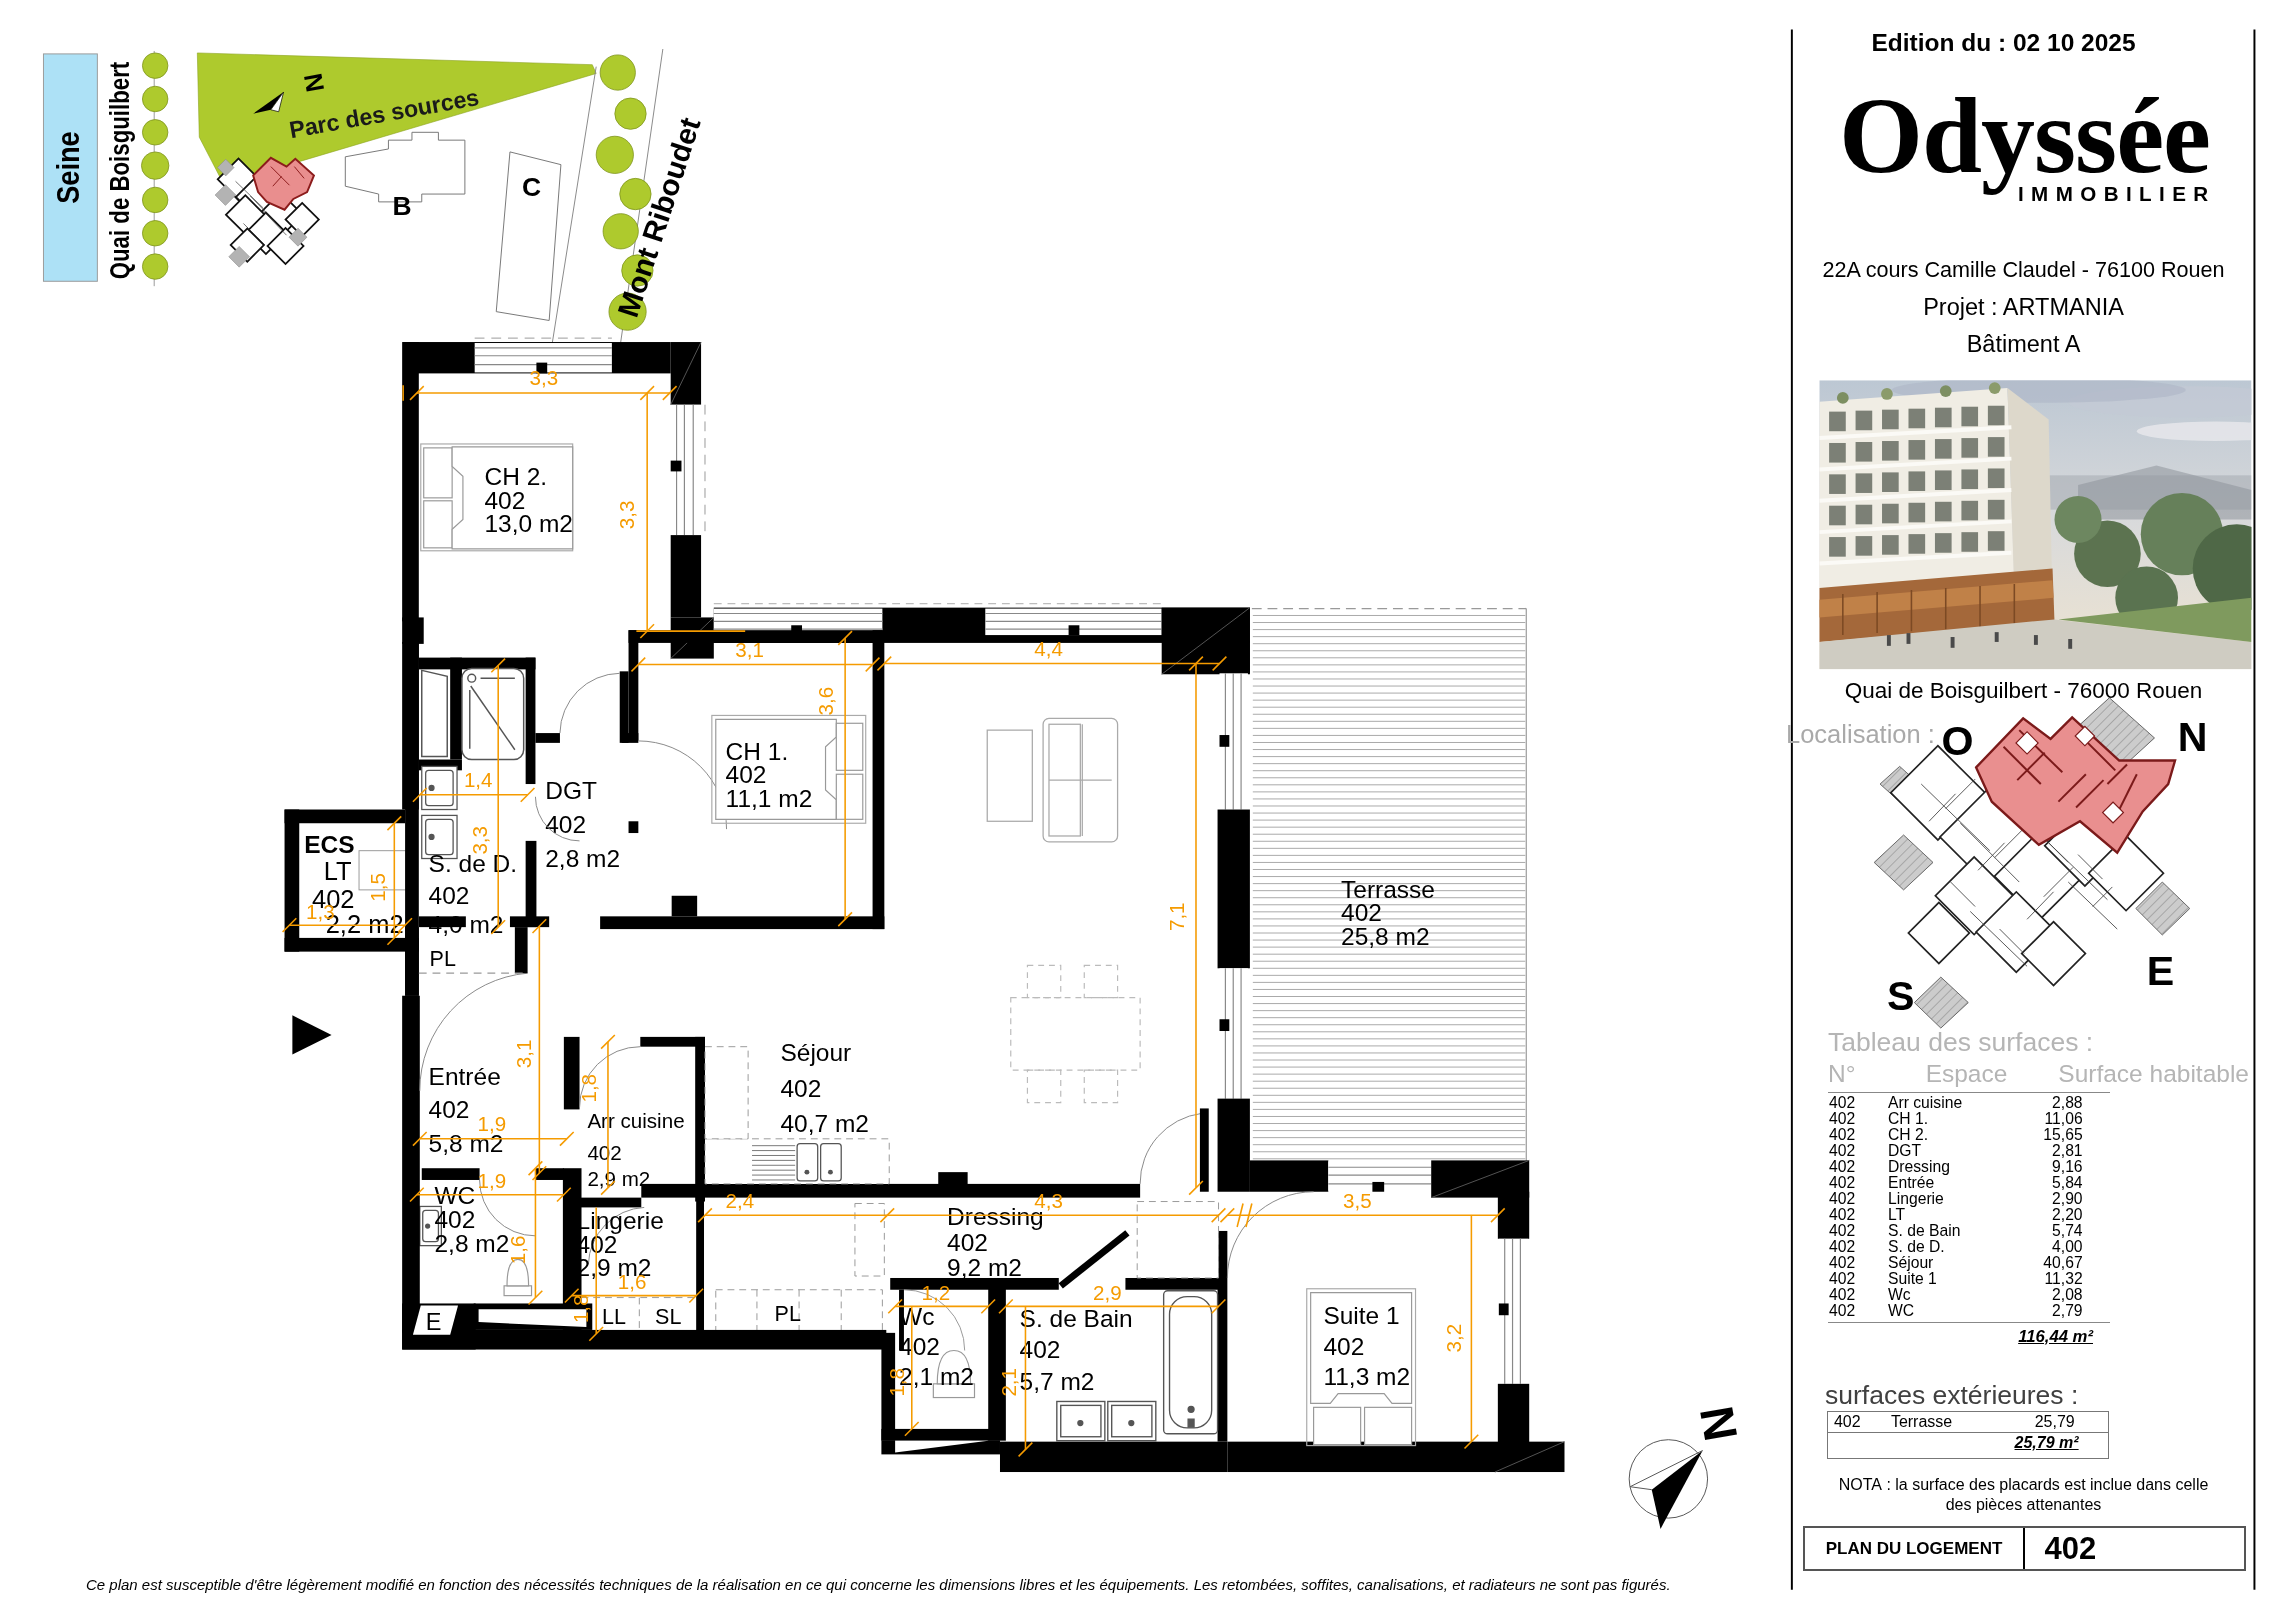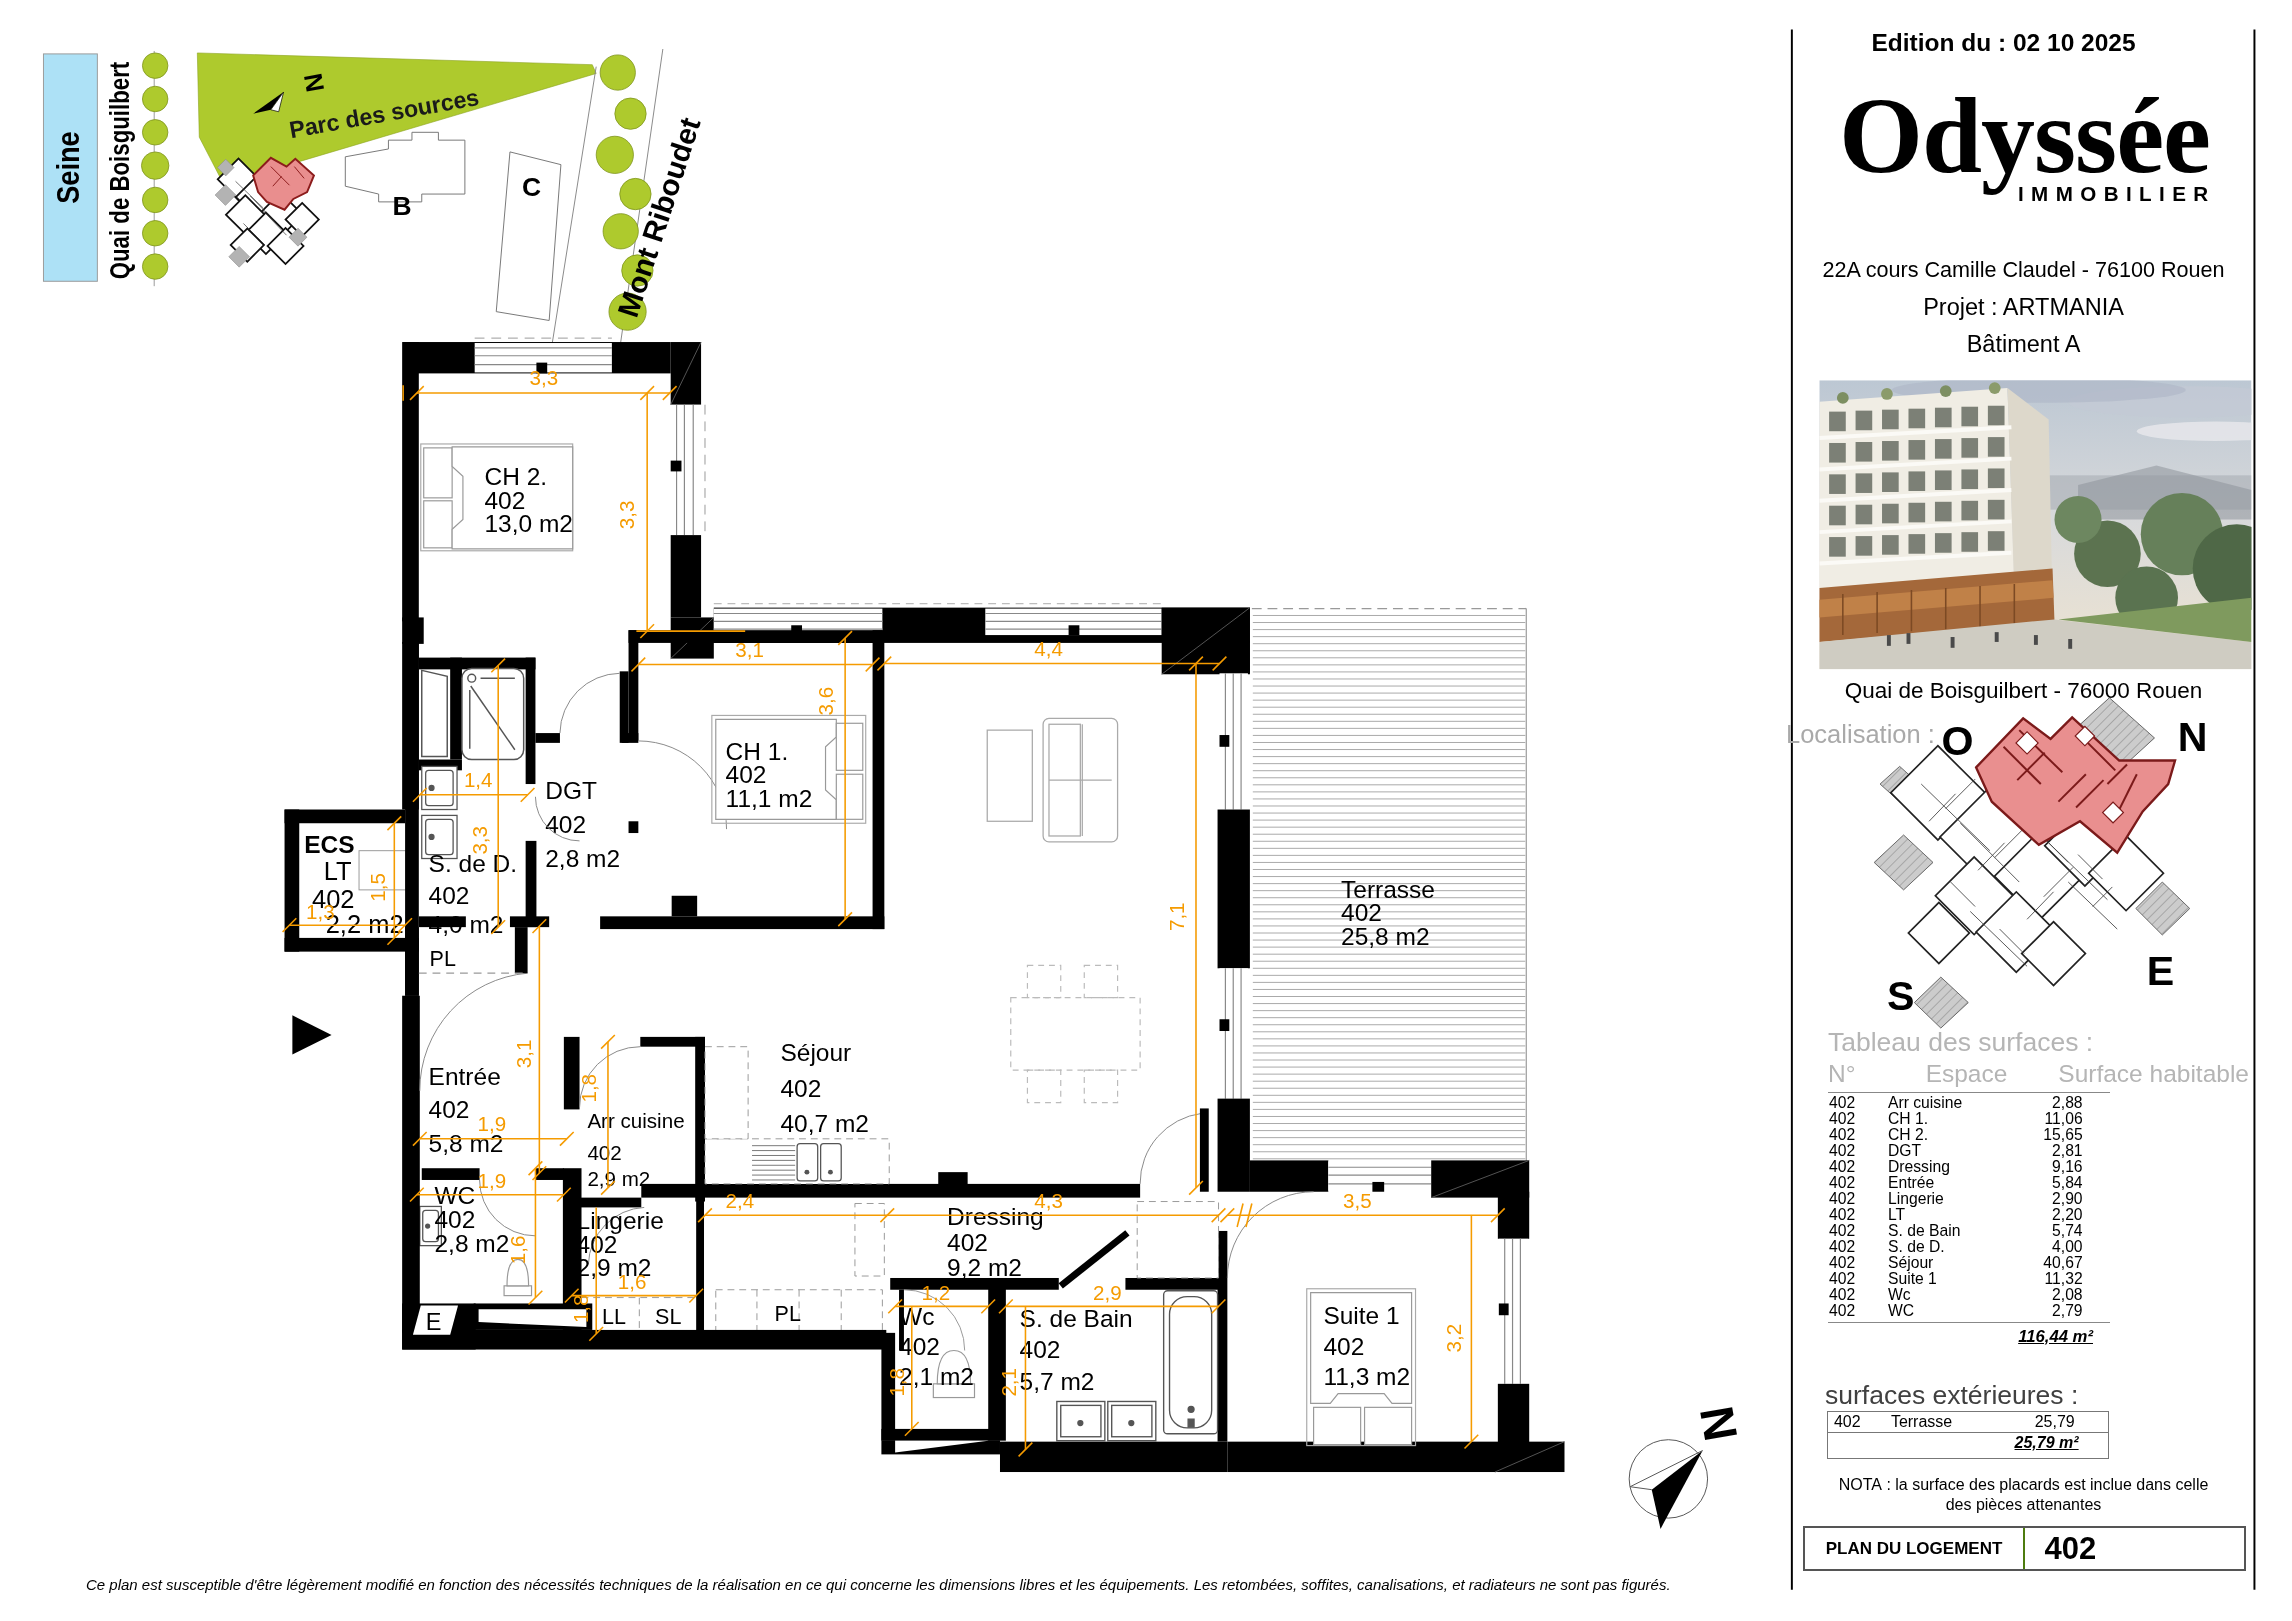--- a/index.html
+++ b/index.html
@@ -1035,18 +1035,18 @@
       </div>
   <div style="border-top:1.2px solid #777;padding:1px 5.9px;text-align:right;"><span style="font-weight:bold;font-style:italic;text-decoration:underline;margin-right:23.5px;">25,79 m²</span></div>
   <div style="height:4.9px;"></div>
 </div>
 
 <div class="abs" style="left:1792px;top:1475px;width:463px;text-align:center;font-size:16px;line-height:19.6px;">NOTA&nbsp;: la surface des placards est inclue dans celle<br>des pièces attenantes</div>
 
 <div class="abs" style="left:86px;top:1576px;width:2156px;font-size:15px;font-style:italic;color:#000;white-space:nowrap;">Ce plan est susceptible d'être légèrement modifié en fonction des nécessités techniques de la réalisation en ce qui concerne les dimensions libres et les équipements. Les retombées, soffites, canalisations, et radiateurs ne sont pas figurés.</div>
 
 <div class="abs" style="left:1803px;top:1526px;width:439px;height:41px;border:2px solid #555;display:flex;">
-  <div style="width:218px;border-right:2px solid #4d7c0f;display:flex;align-items:center;justify-content:center;font-size:17px;font-weight:bold;white-space:nowrap;">PLAN DU LOGEMENT</div>
+  <div style="width:218px;border-right:2px solid #000000;display:flex;align-items:center;justify-content:center;font-size:17px;font-weight:bold;white-space:nowrap;">PLAN DU LOGEMENT</div>
   <div style="flex:1;display:flex;align-items:center;padding-left:19.6px;font-size:31px;font-weight:bold;">402</div>
 </div>
 
 </div>
 
 
 </body></html>

